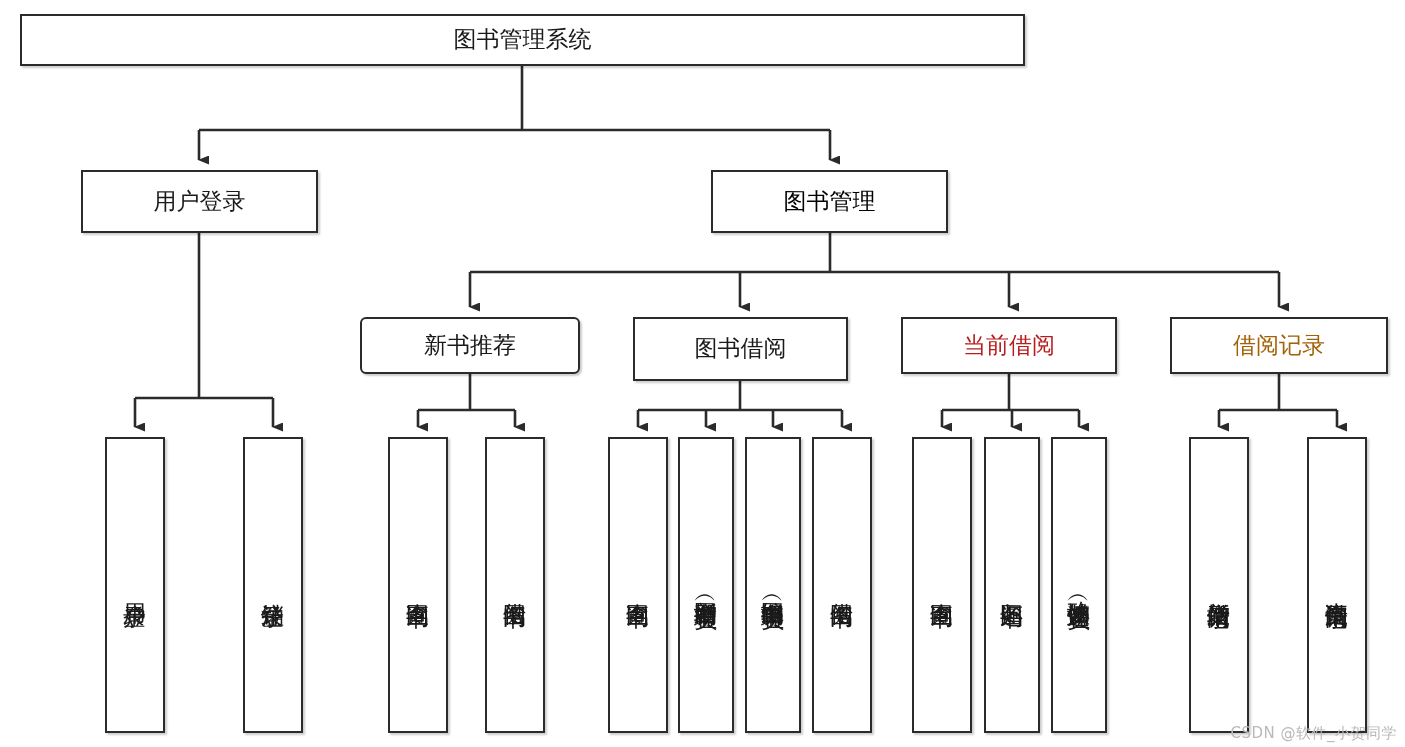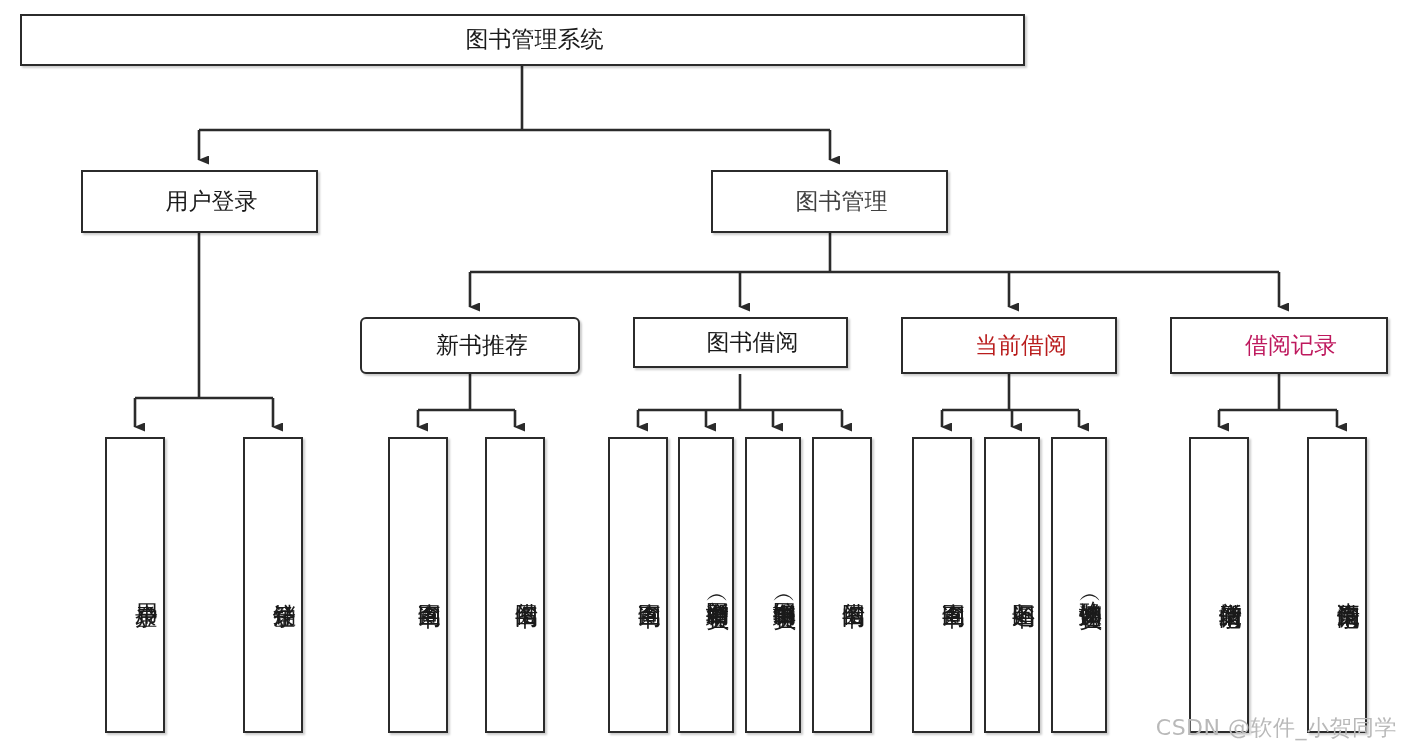--- a/index.html
+++ b/index.html
@@ -30,21 +30,20 @@
   .node-label {
     position: absolute;
     left: 0; top: 0;
     width: 100%; height: 100%;
     display: flex;
     align-items: center;
     justify-content: center;
     color: #1a1a1a;
     text-align: center;
     line-height: 1.18;
-    margin-left: 12px;
   }
   .node-h .node-label {
     font-size: 23px;
   }
   .node-v .node-label {
     writing-mode: vertical-rl;
     text-orientation: upright;
     font-size: 23px;
     letter-spacing: 1px;
     line-height: 1.05;
@@ -54,21 +53,21 @@
     position: absolute;
     left: 0; top: 0;
     width: 1405px;
     height: 747px;
     pointer-events: none;
   }
   #watermark {
     position: absolute;
     right: 8px;
     bottom: 4px;
-    font-size: 22px;
+    font-size: 15px;
     color: #b9b9b9;
     letter-spacing: 0.5px;
     white-space: nowrap;
   }
 </style>
 </head>
 <body>
 
 <div id="diagram-root">
 
@@ -123,34 +122,34 @@
   </svg>
 
   <div class="node-box node-h" style="left: 20px; top: 14px; width: 1005px; height: 52px; border-color: rgb(43, 43, 43); background: rgb(255, 255, 255);">
     <span class="node-label" style="color: rgb(26, 26, 26);">图书管理系统</span>
   </div>
 
   <div class="node-box node-h" style="left: 81px; top: 170px; width: 237px; height: 63px; border-color: rgb(43, 43, 43); background: rgb(255, 255, 255);">
     <span class="node-label" style="color: rgb(26, 26, 26);">用户登录</span>
   </div>
   <div class="node-box node-h" style="left: 711px; top: 170px; width: 237px; height: 63px; border-color: rgb(43, 43, 43); background: rgb(255, 255, 255);">
-    <span class="node-label" style="color: #404040;">图书管理</span>
+    <span class="node-label" style="color: #000000;">图书管理</span>
   </div>
 
   <div class="node-box node-h" style="left: 360px; top: 317px; width: 220px; height: 57px; border-color: rgb(43, 43, 43); background: rgb(255, 255, 255); border-radius: 6px;">
     <span class="node-label" style="color: rgb(26, 26, 26);">新书推荐</span>
   </div>
-  <div class="node-box node-h" style="left: 633px; top: 317px; width: 215px; height: 51px; border-color: rgb(43, 43, 43); background: rgb(255, 255, 255); padding-left: 17px;">
+  <div class="node-box node-h" style="left: 633px; top: 317px; width: 215px; height: 64px; border-color: rgb(43, 43, 43); background: rgb(255, 255, 255); padding-left: 17px;">
     <span class="node-label" style="color: rgb(26, 26, 26);">图书借阅</span>
   </div>
   <div class="node-box node-h" style="left: 901px; top: 317px; width: 216px; height: 57px; border-color: rgb(43, 43, 43); background: rgb(255, 255, 255);">
     <span class="node-label" style="color: #b91c1c;">当前借阅</span>
   </div>
   <div class="node-box node-h" style="left: 1170px; top: 317px; width: 218px; height: 57px; border-color: rgb(43, 43, 43); background: rgb(255, 255, 255);">
-    <span class="node-label" style="color: #be185d;">借阅记录</span>
+    <span class="node-label" style="color: #a16207;">借阅记录</span>
   </div>
 
   <div class="node-box node-v" style="left: 105px; top: 437px; width: 60px; height: 296px; border-color: rgb(43, 43, 43); background: rgb(255, 255, 255);">
     <span class="node-label" style="color: rgb(26, 26, 26);">用户登录</span>
   </div>
   <div class="node-box node-v" style="left: 243px; top: 437px; width: 60px; height: 296px; border-color: rgb(43, 43, 43); background: rgb(255, 255, 255);">
     <span class="node-label" style="color: rgb(26, 26, 26);">注销登录</span>
   </div>
   <div class="node-box node-v" style="left: 388px; top: 437px; width: 60px; height: 296px; border-color: rgb(43, 43, 43); background: rgb(255, 255, 255);">
     <span class="node-label" style="color: rgb(26, 26, 26);">查询图书</span>

